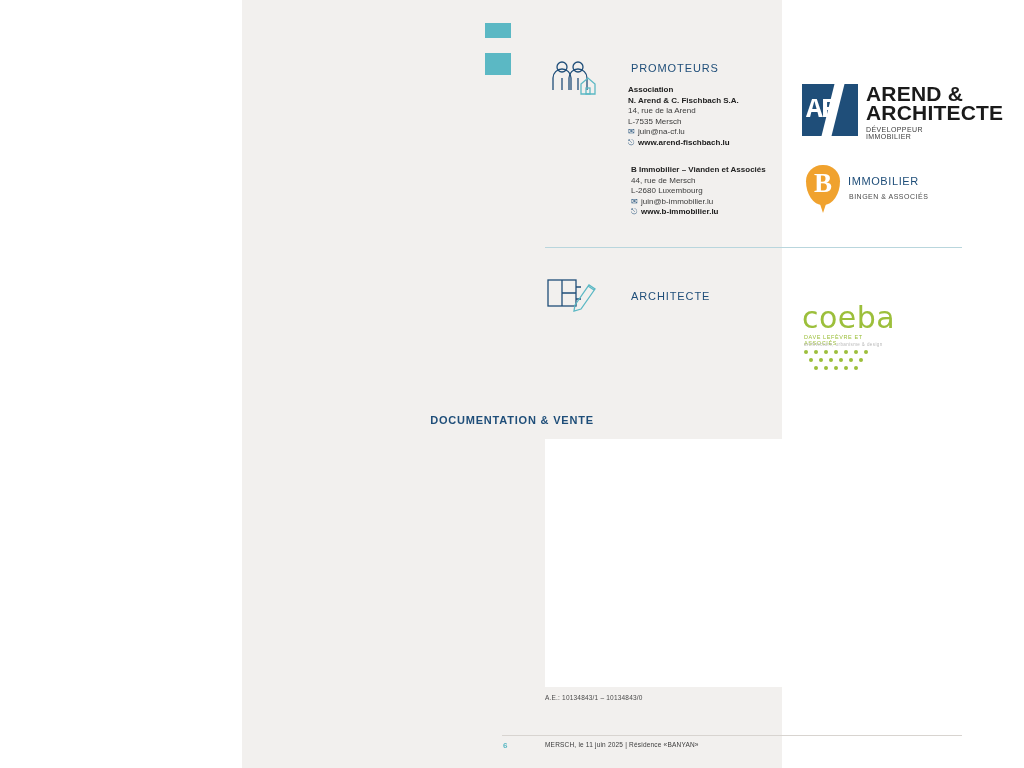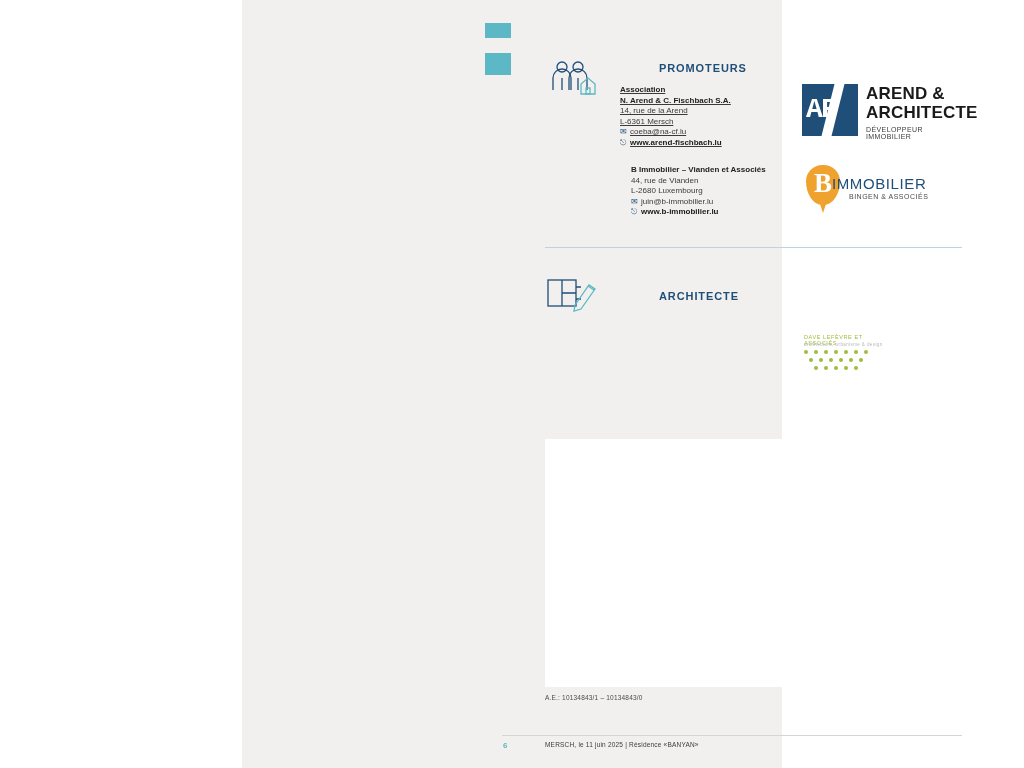--- a/index.html
+++ b/index.html
@@ -48,23 +48,22 @@
     top: 53px;
     width: 26px;
     height: 22px;
     background: #5bb8c4;
   }
 
   
   .sec-title {
     color: #1f4e79;
     font-size: 11px;
-    font-weight: bold;
+    font-weight: normal;
     letter-spacing: 0.9px;
-    margin-left: 28px;
   }
   .promoteurs-title {
     position: absolute;
     left: 389px;
     top: 62px;
   }
   .architecte-title {
     position: absolute;
     left: 389px;
     top: 290px;
@@ -97,21 +96,21 @@
     display: inline-block;
     width: 10px;
     color: #1f4e79;
     font-size: 8px;
   }
   .addr .link {
     font-weight: bold;
     color: #1a1a1a;
   }
 
-  .addr-arend { left: 378px; top: 85px; text-decoration: underline; }
+  .addr-arend { left: 386px; top: 85px; }
   .addr-bimmo { left: 389px; top: 165px; }
   .addr-coeba { left: 389px; top: 305px; }
 
   
   .logo-af {
     position: absolute;
     left: 560px;
     top: 84px;
     width: 160px;
     height: 60px;
@@ -137,21 +136,21 @@
     left: 26px; top: 0;
     width: 10px; height: 52px;
     background: #ffffff;
     transform: skewX(-14deg);
   }
   .af-name {
     position: absolute;
     left: 64px; top: 0px;
     color: #1a1a1a;
     font-weight: bold;
-    font-size: 17px;
+    font-size: 21px;
     line-height: 19px;
     letter-spacing: 0.2px;
   }
   .af-sub {
     position: absolute;
     left: 64px; top: 42px;
     color: #3b3b3b;
     font-size: 7px;
     letter-spacing: 0.4px;
   }
@@ -184,23 +183,23 @@
   .bi-b {
     position: absolute;
     left: 10px; top: 3px;
     color: #ffffff;
     font-size: 27px;
     font-weight: bold;
     font-family: "Liberation Serif", serif;
   }
   .bi-name {
     position: absolute;
-    left: 28px; top: 10px;
+    left: 44px; top: 10px;
     color: #1f4e79;
-    font-size: 15px;
+    font-size: 11px;
     letter-spacing: 0.6px;
   }
   .bi-sub {
     position: absolute;
     left: 45px; top: 28px;
     color: #4a4a4a;
     font-size: 7px;
     letter-spacing: 0.5px;
   }
 
@@ -341,39 +340,39 @@
         <path d="M36 36 V26 l7-6 7 6 V36 Z"></path>
         <rect x="41" y="30" width="4" height="6"></rect>
       </g>
     </svg>
   </div>
 
   <div class="addr addr-arend">
     <div class="row bold">Association</div>
     <div class="row bold">N. Arend &amp; C. Fischbach S.A.</div>
     <div class="row">14, rue de la Arend</div>
-    <div class="row">L-6361 Mersch</div>
-    <div class="row"><span class="glyph">✉</span><span>coeba@na-cf.lu</span></div>
+    <div class="row">L-7535 Mersch</div>
+    <div class="row"><span class="glyph">✉</span><span>juin@na-cf.lu</span></div>
     <div class="row"><span class="glyph">⎋</span><span class="link">www.arend-fischbach.lu</span></div>
   </div>
 
   <div class="logo-af">
     <div class="af-square"></div>
     <div class="af-letters">AF</div>
     <div class="af-slash"></div>
     <div class="af-name">
       <div>AREND &amp;</div>
       <div>ARCHITECTE</div>
     </div>
     <div class="af-sub">DÉVELOPPEUR IMMOBILIER</div>
   </div>
 
   <div class="addr addr-bimmo">
     <div class="row bold">B Immobilier – Vianden et Associés</div>
-    <div class="row">44, rue de Vianden</div>
+    <div class="row">44, rue de Mersch</div>
     <div class="row">L-2680 Luxembourg</div>
     <div class="row"><span class="glyph">✉</span><span>juin@b-immobilier.lu</span></div>
     <div class="row"><span class="glyph">⎋</span><span class="link">www.b-immobilier.lu</span></div>
   </div>
 
   <div class="logo-bi">
     <div class="bi-pin"></div>
     <div class="bi-b">B</div>
     <div class="bi-name">IMMOBILIER</div>
     <div class="bi-sub">BINGEN &amp; ASSOCIÉS</div>
@@ -391,20 +390,21 @@
       </g>
       <g fill="none" stroke="#5bb8c4" stroke-width="1.3">
         <path d="M30 33 L44 13 l6 4 -14 20 -7 2 Z"></path>
         <path d="M43 14 l6 4"></path>
       </g>
     </svg>
   </div>
 
 
   <div class="logo-coeba">
+    <div class="coeba-word">coeba</div>
     <div class="coeba-sub1">DAVE LEFÈVRE ET ASSOCIÉS</div>
     <div class="coeba-sub2">architecture, urbanisme &amp; design</div>
     <div class="coeba-dots">
       <i style="left:0px;  top:0px;"></i>
       <i style="left:10px; top:0px;"></i>
       <i style="left:20px; top:0px;"></i>
       <i style="left:30px; top:0px;"></i>
       <i style="left:40px; top:0px;"></i>
       <i style="left:50px; top:0px;"></i>
       <i style="left:60px; top:0px;"></i>
@@ -415,20 +415,21 @@
       <i style="left:45px; top:8px;"></i>
       <i style="left:55px; top:8px;"></i>
       <i style="left:10px; top:16px;"></i>
       <i style="left:20px; top:16px;"></i>
       <i style="left:30px; top:16px;"></i>
       <i style="left:40px; top:16px;"></i>
       <i style="left:50px; top:16px;"></i>
     </div>
   </div>
 
+  <div class="doc-title">DOCUMENTATION &amp; VENTE</div>
   <div class="doc-box"></div>
 
   <div class="ae-line">A.E.: 10134843/1 – 10134843/0</div>
 
   <div class="footer-rule"></div>
   <div class="page-num">6</div>
   <div class="footer-text">MERSCH, le 11 juin 2025  |  Résidence «BANYAN»</div>
 
 </div>
 

